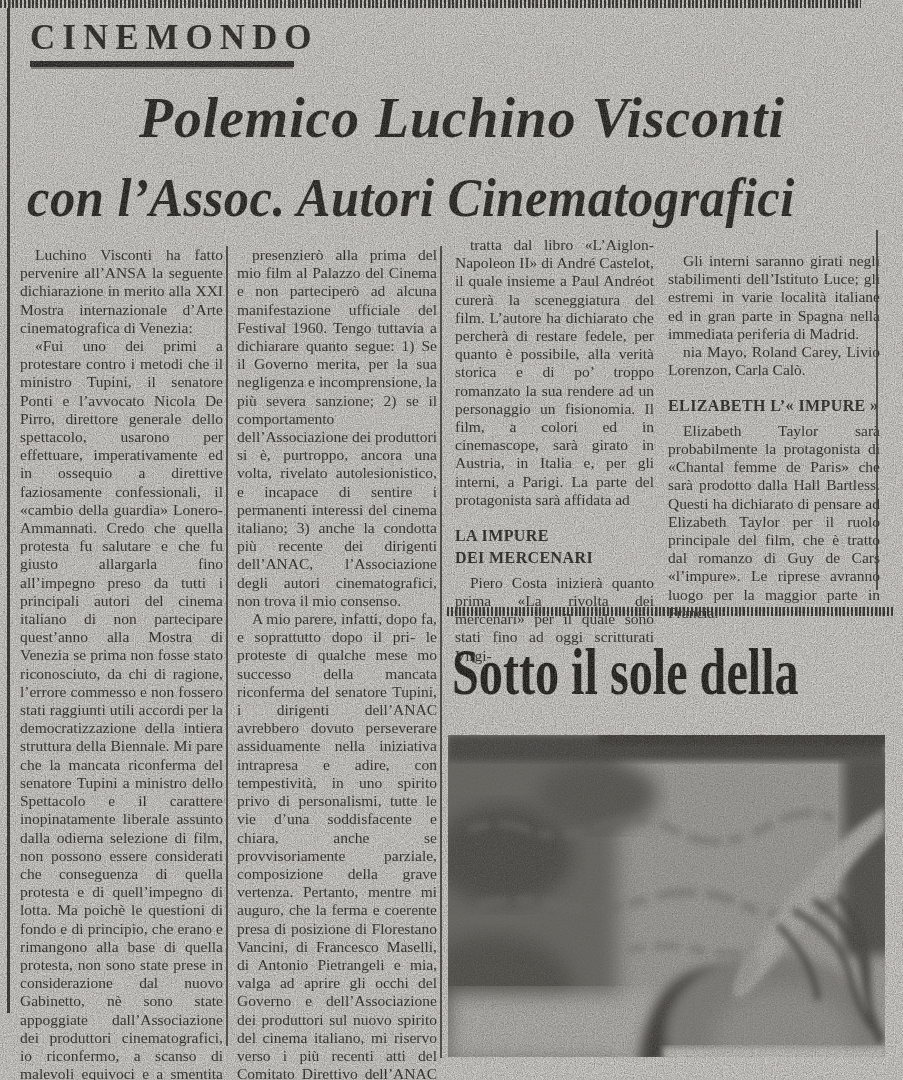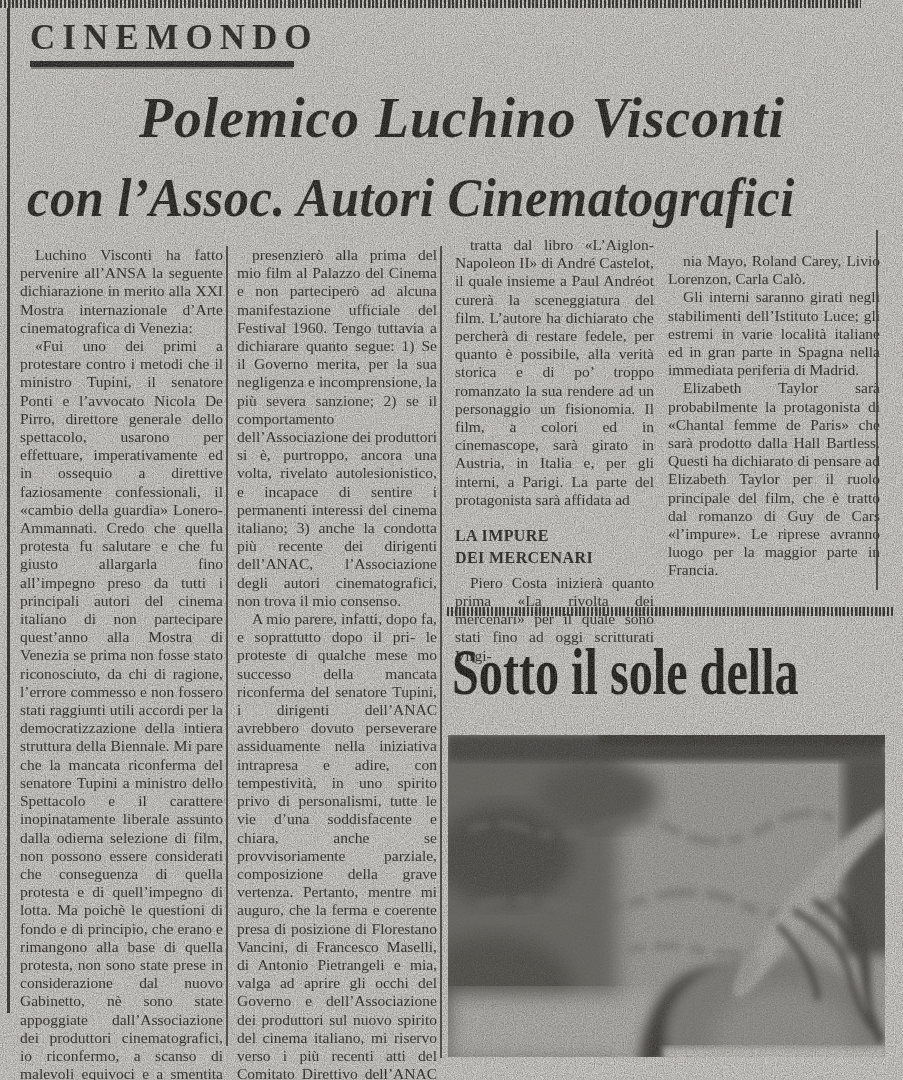--- a/index.html
+++ b/index.html
@@ -98,22 +98,23 @@
       <p class="para">A mio parere, infatti, dopo fa, e soprattutto dopo il pri- le proteste di qualche mese mo successo della mancata riconferma del senatore Tupini, i dirigenti dell’ANAC avrebbero dovuto perseverare assiduamente nella iniziativa intrapresa e adire, con tempestività, in uno spirito privo di personalismi, tutte le vie d’una soddisfacente e chiara, anche se provvisoriamente parziale, composizione della grave vertenza. Pertanto, mentre mi auguro, che la ferma e coerente presa di posizione di Florestano Vancini, di Francesco Maselli, di Antonio Pietrangeli e mia, valga ad aprire gli occhi del Governo e dell’Associazione dei produttori sul nuovo spirito del cinema italiano, mi riservo verso i più recenti atti del Comitato Direttivo dell’ANAC la più ampia libertà di critica».</p>
     </div>
   <div class="vrule v2"></div>
   <div class="col c3">
       <p class="para">tratta dal libro «L’Aiglon-Napoleon II» di André Castelot, il quale insieme a Paul Andréot curerà la sceneggiatura del film. L’autore ha dichiarato che percherà di restare fedele, per quanto è possibile, alla verità storica e di po’ troppo romanzato la sua rendere ad un personaggio un fisionomia. Il film, a colori ed in cinemascope, sarà girato in Austria, in Italia e, per gli interni, a Parigi. La parte del protagonista sarà affidata ad</p>
       <h3 class="subhead">LA IMPURE
 DEI MERCENARI</h3>
       <p class="para">Piero Costa inizierà quanto prima «La rivolta dei mercenari» per il quale sono stati fino ad oggi scritturati Virgi-</p>
     </div>
   <div class="col c4">
+      <p class="para">Gli interni saranno girati negli stabilimenti dell’Istituto Luce; gli estremi in varie località italiane ed in gran parte in Spagna nella immediata periferia di Madrid.</p>
       <p class="para">nia Mayo, Roland Carey, Livio Lorenzon, Carla Calò.</p>
-      <p class="para">Gli interni saranno girati negli stabilimenti dell’Istituto Luce; gli estremi in varie località italiane ed in gran parte in Spagna nella immediata periferia di Madrid.</p>
+      <h3 class="subhead">ELIZABETH L’« IMPURE »</h3>
       <p class="para">Elizabeth Taylor sarà probabilmente la protagonista di «Chantal femme de Paris» che sarà prodotto dalla Hall Bartless. Questi ha dichiarato di pensare ad Elizabeth Taylor per il ruolo principale del film, che è tratto dal romanzo di Guy de Cars «l’impure». Le riprese avranno luogo per la maggior parte in Francia.</p>
     </div>
   <div class="vrule v3"></div>
 
   <div class="mid-dashed"></div>
 
   <h2 class="photo-headline" style="margin:0;">Sotto il sole della</h2>
 
   <div class="photo-wrap">
     <svg width="437" height="322" viewBox="0 0 437 322">

